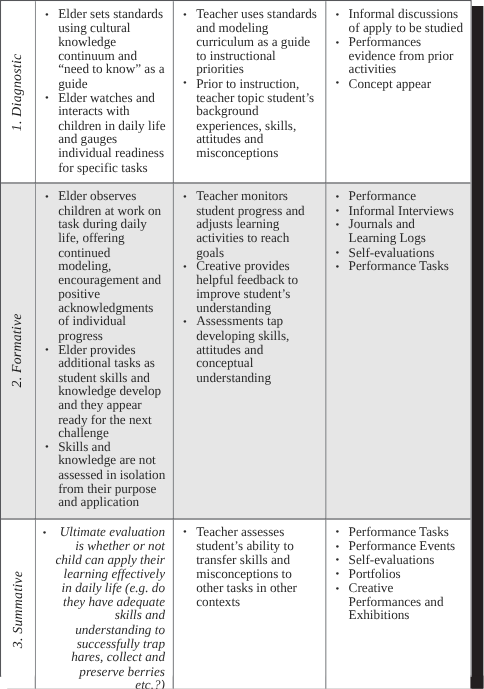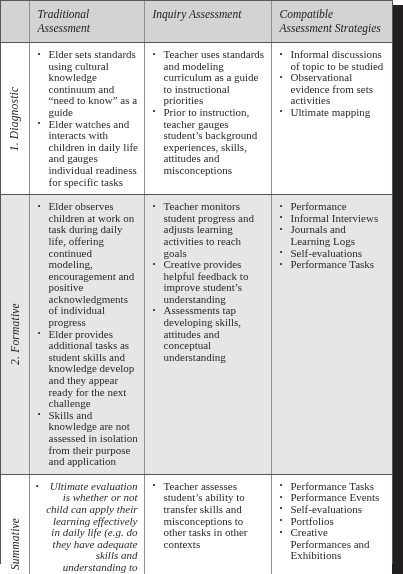--- a/index.html
+++ b/index.html
@@ -158,56 +158,44 @@
 
   <div class="table-wrap">
     <table class="matrix">
       <colgroup>
         <col class="c-label">
         <col class="c-trad">
         <col class="c-inq">
         <col class="c-comp">
       </colgroup>
       <tbody>
-        <tr class="hdr">
-          <td class="hdr-label"></td>
-          <td>
-            <div class="hdr-text">Traditional Assessment</div>
-          </td>
-          <td>
-            <div class="hdr-text">Inquiry Assessment</div>
-          </td>
-          <td>
-            <div class="hdr-text">Compatible Assessment Strategies</div>
-          </td>
-        </tr>
 
         <tr class="plain">
           <td class="rowlabel">
             <div class="rot">
               <span>1. Diagnostic</span>
             </div>
           </td>
           <td>
             <ul class="blist">
               <li>Elder sets standards using cultural knowledge continuum and “need to know” as a guide</li>
               <li>Elder watches and interacts with children in daily life and gauges individual readiness for specific tasks</li>
             </ul>
           </td>
           <td>
             <ul class="blist">
               <li>Teacher uses standards and modeling curriculum as a guide to instructional priorities</li>
-              <li>Prior to instruction, teacher gauges student’s background experiences, skills, attitudes and misconceptions</li>
-            </ul>
-          </td>
-          <td>
-            <ul class="blist">
-              <li>Informal discussions of topic to be studied</li>
-              <li>Observational evidence from sets activities</li>
-              <li>Ultimate mapping</li>
+              <li>Prior to instruction, teacher topic student’s background experiences, skills, attitudes and misconceptions</li>
+            </ul>
+          </td>
+          <td>
+            <ul class="blist">
+              <li>Informal discussions of apply to be studied</li>
+              <li>Performances evidence from prior activities</li>
+              <li>Concept appear</li>
             </ul>
           </td>
         </tr>
 
         <tr class="shaded">
           <td class="rowlabel">
             <div class="rot">
               <span>2. Formative</span>
             </div>
           </td>

